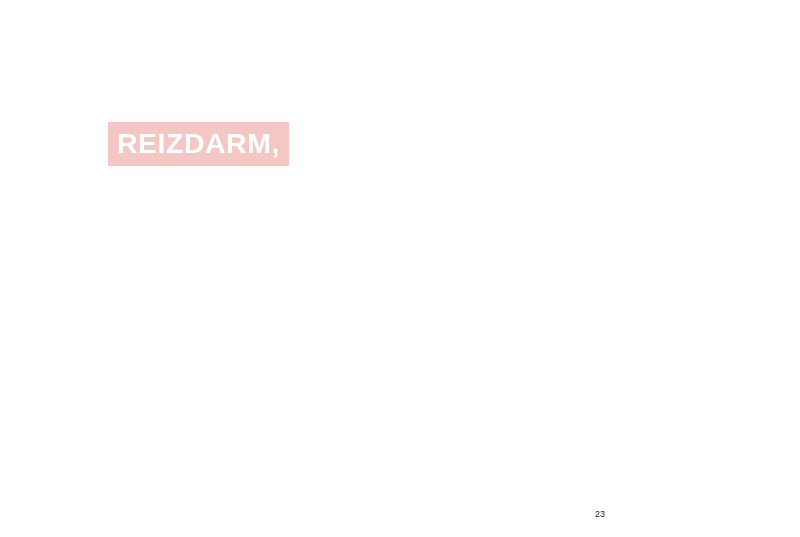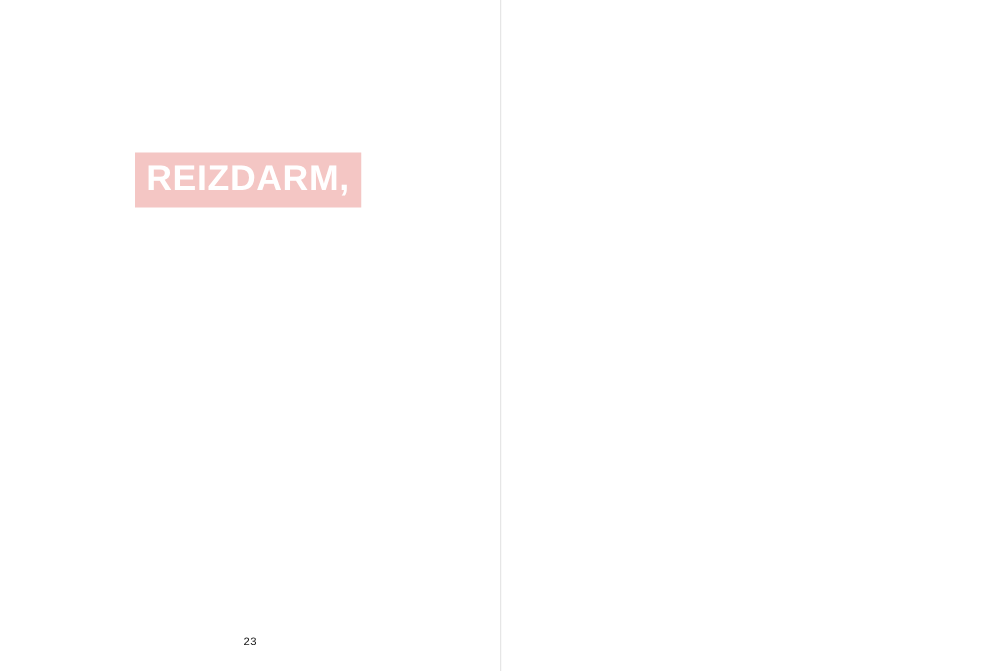--- a/index.html
+++ b/index.html
@@ -11,21 +11,20 @@
     height: 537px;
     background: #ffffff;
     font-family: "Liberation Serif", serif;
     overflow: hidden;
   }
   .spread {
     position: relative;
     width: 800px;
     height: 537px;
     display: flex;
-    flex-direction: column;
   }
   
   .page-left {
     position: relative;
     width: 400px;
     height: 537px;
     background: #ffffff;
     box-sizing: border-box;
   }
   .title-block {
@@ -67,21 +66,21 @@
     height: 537px;
     background: #ffffff;
     box-sizing: border-box;
   }
   .folio {
     position: absolute;
     left: 0;
     right: 0;
     bottom: 18px;
     text-align: center;
-    font-family: Liberation Mono, monospace;
+    font-family: Liberation Sans, sans-serif;
     font-size: 9px;
     color: #1a1a1a;
   }
   .folio-inner {
     display: inline-block;
   }
 </style>
 </head>
 <body>
 

